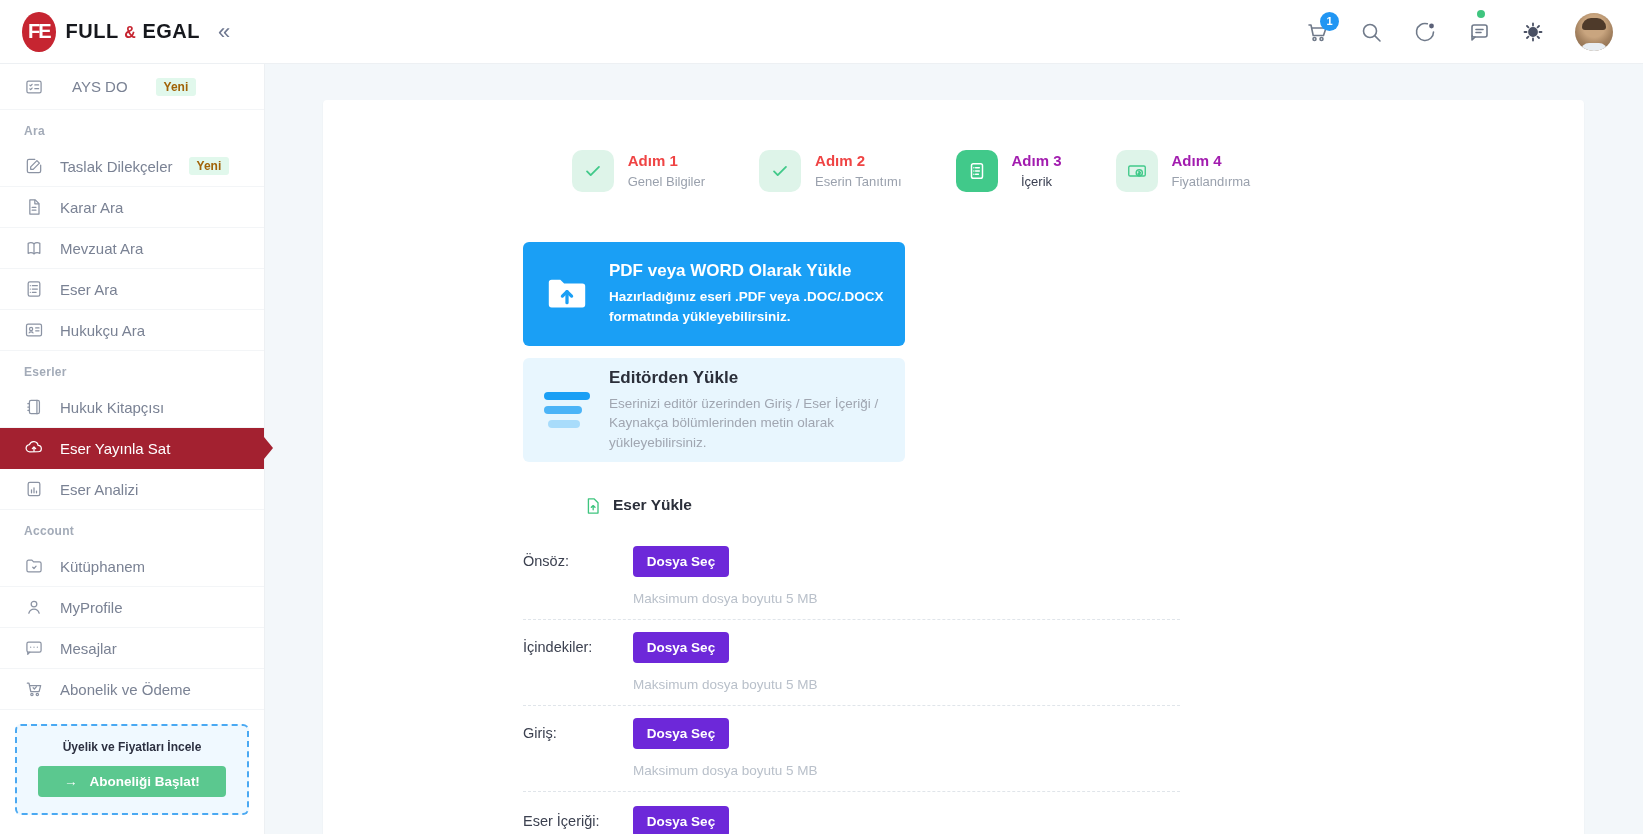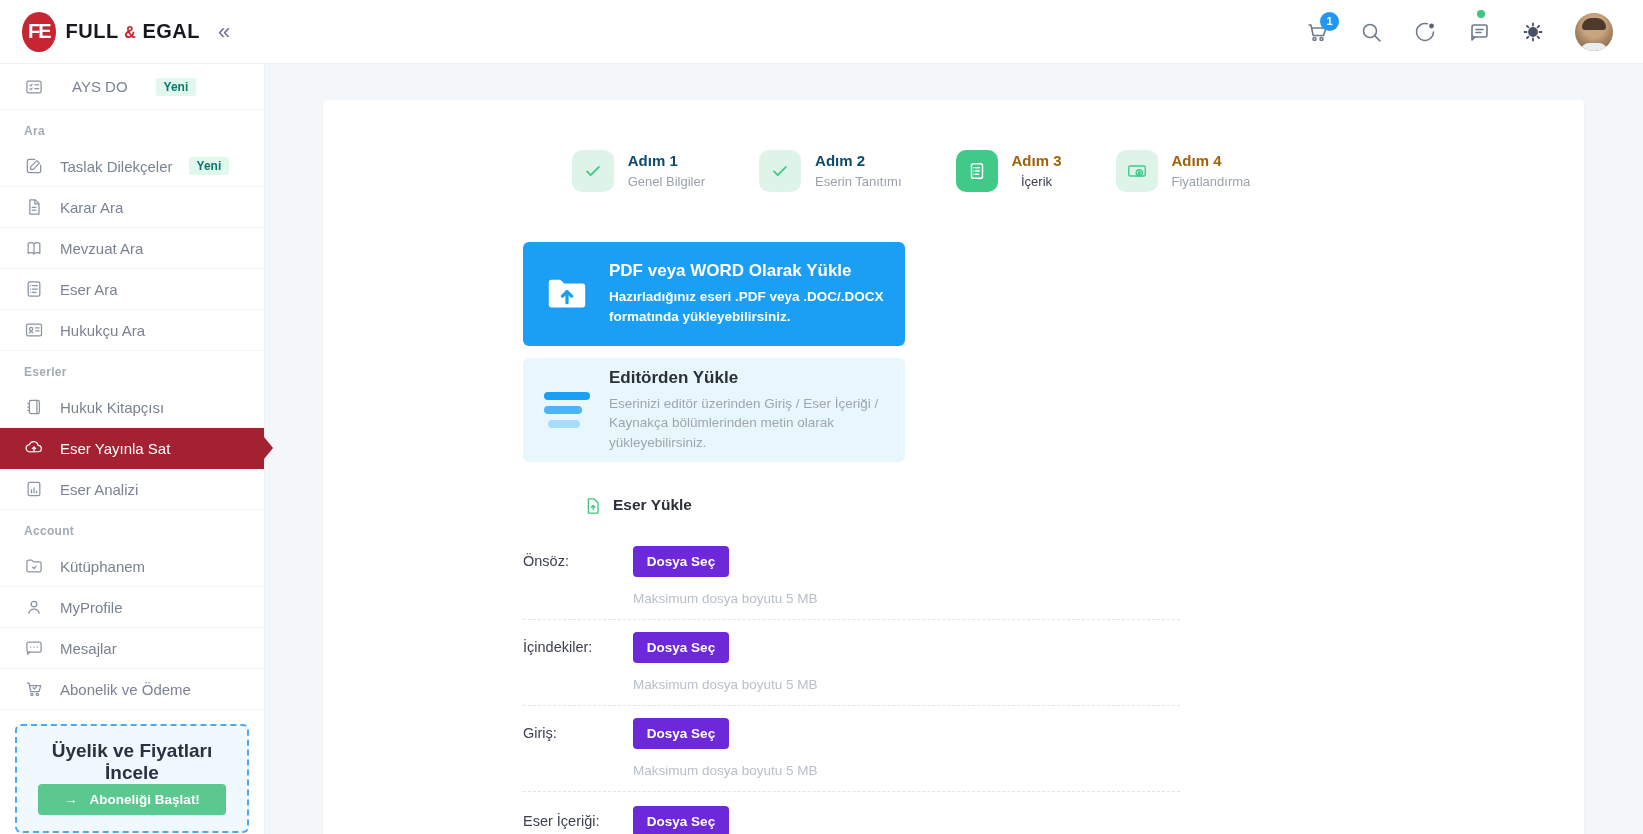--- a/index.html
+++ b/index.html
@@ -32,31 +32,31 @@
 
   
   .sidebar { position:absolute; top:64px; left:0; width:265px; height:770px; background:#fff;
              border-right:1px solid #edf0f3; z-index:4; }
   .s-item { position:relative; height:41px; display:flex; align-items:center; gap:16px;
             padding:0 16px 0 24px; border-bottom:1px solid #f3f5f7; color:#7a8294; font-size:15px; cursor:pointer; }
   .s-item.first { height:46px;gap:28px; }
   .s-ic { width:20px; height:20px; color:#8b93a3; flex:none; }
   .s-ic svg { width:20px; height:20px; }
   .s-label { white-space:nowrap; }
-  .badge-new { background:#e1f8ec; color:#0f766e; font-size:12px; font-weight:bold;
+  .badge-new { background:#e1f8ec; color:#a16207; font-size:12px; font-weight:bold;
                padding:2px 8px; border-radius:3px; }
   .s-section { padding:14px 24px 8px; font-size:12px; font-weight:bold; color:#a3abb8; letter-spacing:.3px; }
   .s-item.active { background:#a32130; color:#fff; border-bottom-color:#a32130; }
   .s-item.active .s-ic { color:#fff; }
   .s-item.active::after { content:""; position:absolute; right:-9px; top:50%; transform:translateY(-50%);
                           border-top:11px solid transparent; border-bottom:11px solid transparent;
                           border-left:9px solid #a32130; }
   .promo { margin:14px 15px 0; border:2px dashed #4aa9f2; border-radius:6px; background:#f0f9ff;
            padding:14px 10px 16px; text-align:center; }
-  .promo-title { font-size:19px; font-weight:bold; color:#2c3040; margin-bottom:0; }
+  .promo-title { font-size:12px; font-weight:bold; color:#2c3040; margin-bottom:12px; }
   .promo-btn { background:#5bc88f; color:#fff; border:none; border-radius:4px; font-weight:bold;
                font-size:13.5px; padding:8px 26px; cursor:pointer; display:inline-flex; align-items:center; gap:12px;
                font-family:"Liberation Sans", sans-serif; }
 
   
   .main { position:absolute; top:64px; left:265px; width:1378px; height:770px; background:#f3f7fa; }
   .card { position:absolute; left:58px; top:36px; width:1261px; height:900px; background:#fff;
           border-radius:4px; box-shadow:0 1px 2px rgba(20,40,60,.05); }
   .card-head { height:68px; padding:0 30px; display:flex; align-items:center; justify-content:space-between;
                border-bottom:1px solid #eef1f4; }
@@ -72,22 +72,22 @@
 
   
   .steps { display:flex; justify-content:center; gap:54px; margin-bottom:50px; }
   .step { display:flex; align-items:flex-start; gap:14px; cursor:pointer; }
   .step-ic { width:42px; height:42px; border-radius:10px; display:flex; align-items:center; justify-content:center; flex:none; }
   .step.done .step-ic, .step.upcoming .step-ic { background:#def4e9; color:#41c98a; }
   .step.active .step-ic { background:#41c98a; color:#fff; }
   .step-ic svg { width:22px; height:22px; }
   .step-title { font-size:15px; font-weight:bold; line-height:1.15; padding-top:2px; }
   .step-sub { font-size:13px; margin-top:5px; color:#9aa1ad; }
-  .step.done .step-title { color:#0c4a6e; }
-  .step.active .step-title, .step.upcoming .step-title { color:#a16207; }
+  .step.done .step-title { color:#ef4444; }
+  .step.active .step-title, .step.upcoming .step-title { color:#a21caf; }
   .step.active .step-sub { color:#3a3f51;text-align:center; }
 
   
   .upload-options { display:flex; gap:12px; margin-bottom:34px;flex-direction:column; }
   .opt-card { width:382px; height:104px; border-radius:6px; padding:16px 20px; display:flex; gap:18px;
               align-items:center; cursor:pointer; }
   .opt-card.blue { background:#1a9ff5; color:#fff; }
   .opt-card.light { background:#e8f6fe; }
   .opt-ic { width:48px; flex:none; display:flex; align-items:center; justify-content:center; }
   .opt-title { font-size:17px; font-weight:bold; margin-bottom:6px; }

